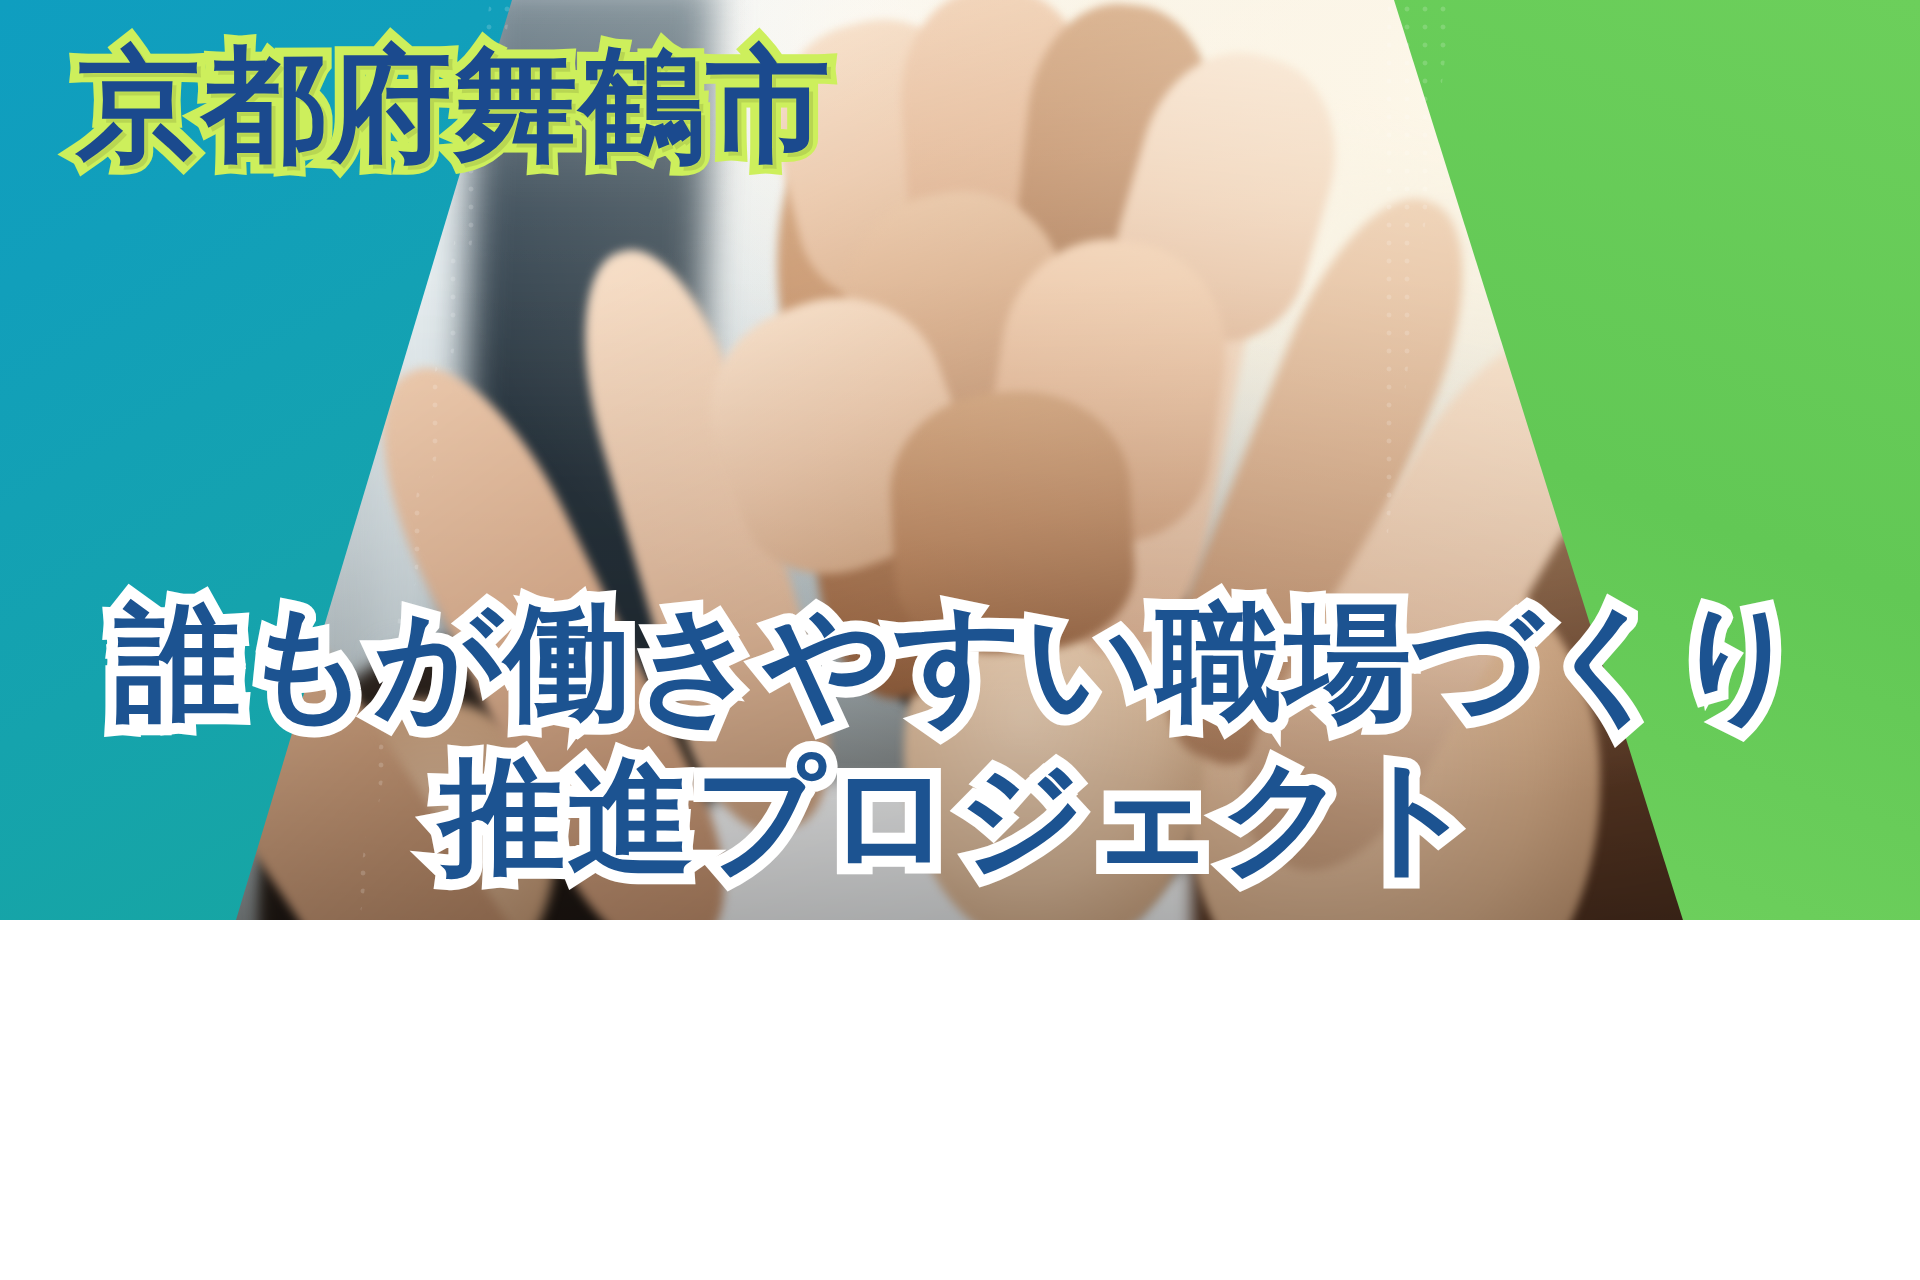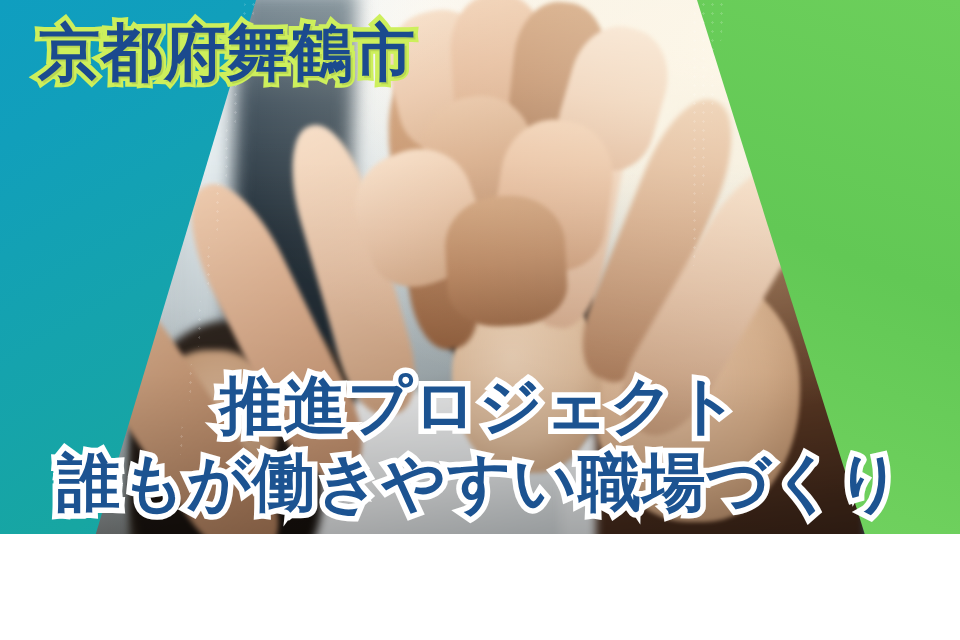--- a/index.html
+++ b/index.html
@@ -3,21 +3,21 @@
 <meta charset="utf-8">
 <style>
   html, body {
     margin: 0;
     padding: 0;
     background: #ffffff;
   }
   #banner {
     position: relative;
     width: 960px;
-    height: 534px;
+    height: 460px;
     overflow: hidden;
     font-family: "DejaVu Sans", "Liberation Sans", sans-serif;
     background: #fef9c3;
   }
 
   
   .photo {
     position: absolute;
     inset: 0;
     overflow: hidden;
@@ -271,17 +271,17 @@
   </div>
 
   <div class="wedge wedge-left"></div>
   <div class="wedge wedge-right"></div>
   <div class="dots dots-left"></div>
   <div class="dots dots-right"></div>
 
   <div class="city-title">京都府舞鶴市</div>
 
   <div class="headline">
+    <span class="line line1">誰もが働きやすい職場づくり</span>
     <span class="line line2">推進プロジェクト</span>
-    <span class="line line1">誰もが働きやすい職場づくり</span>
   </div>
 
 </div>
 
 </body></html>

